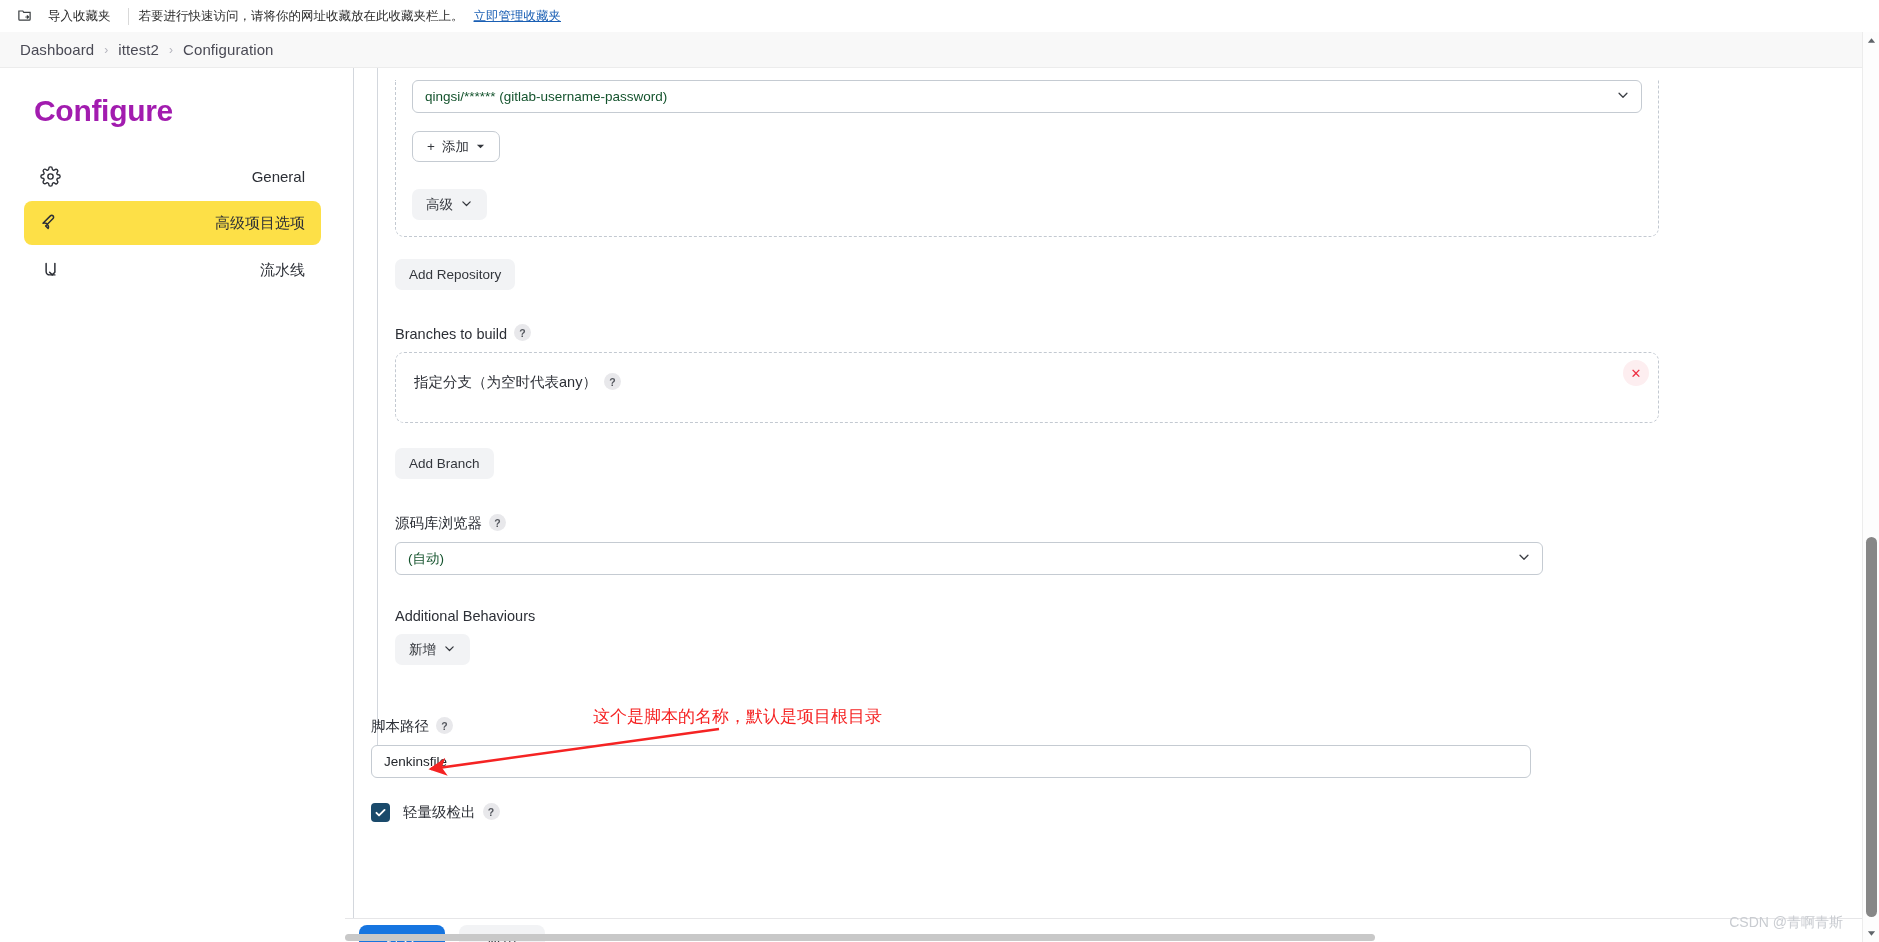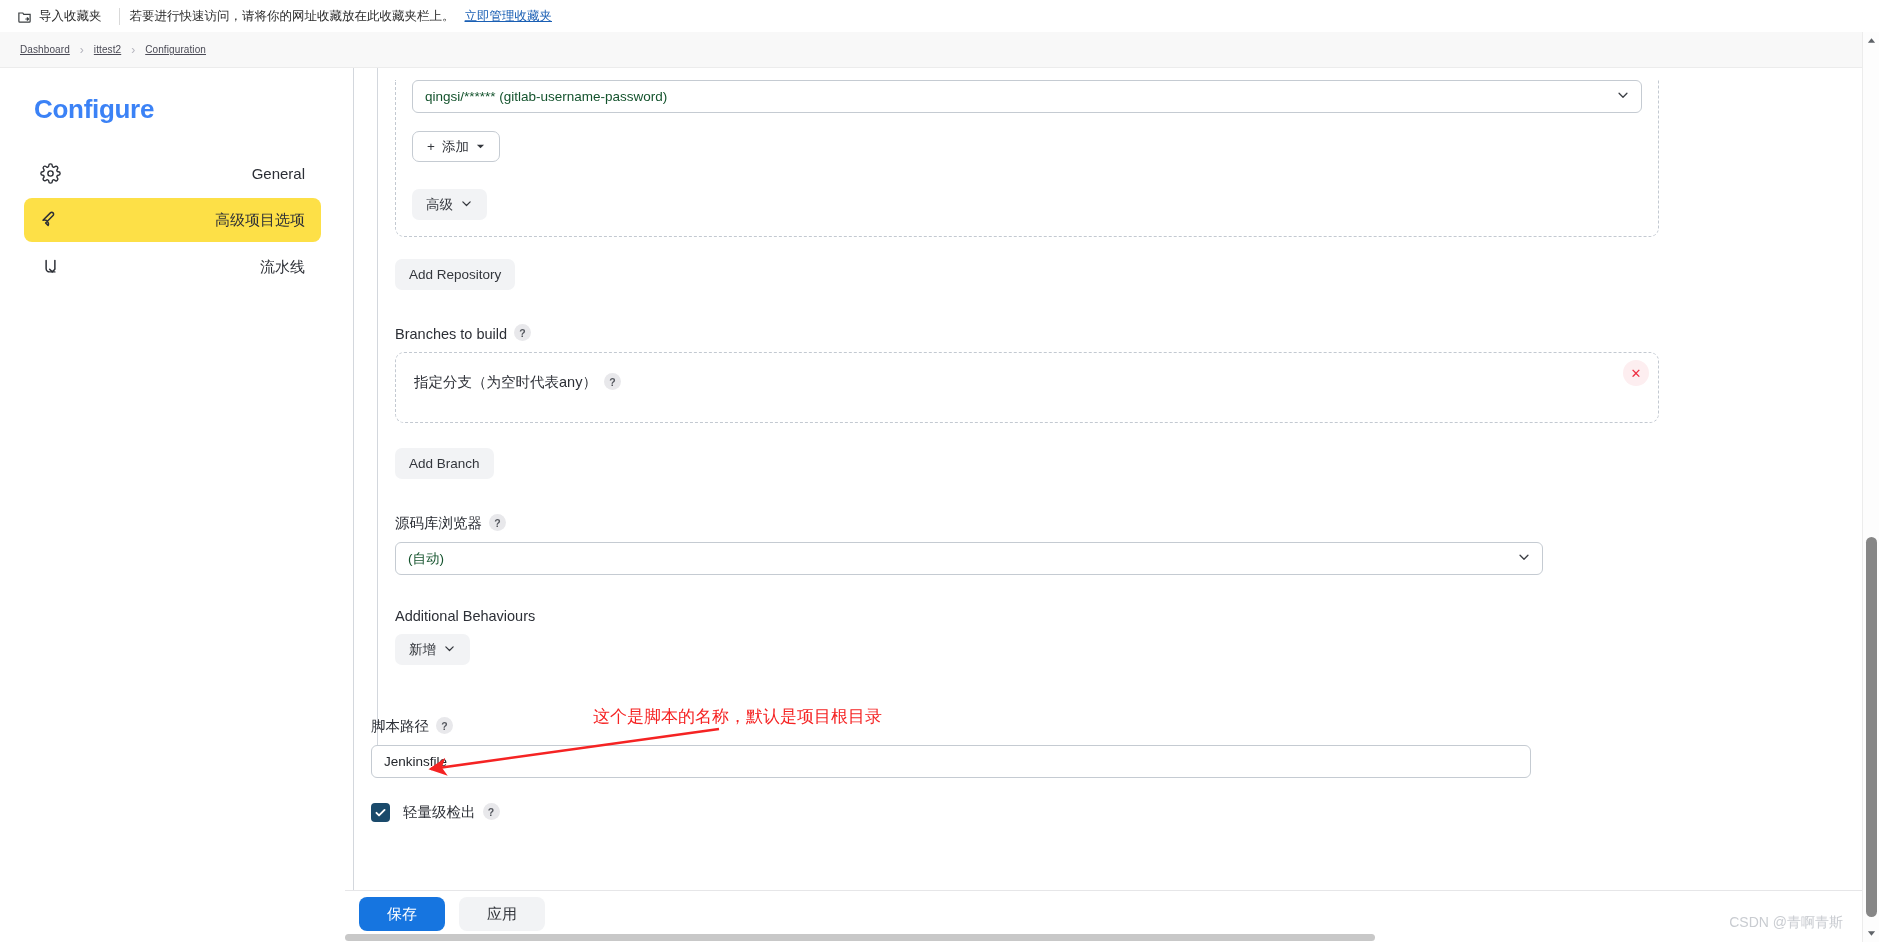--- a/index.html
+++ b/index.html
@@ -19,22 +19,22 @@
     background: #ffffff;
     display: flex;
     align-items: center;
     padding: 0 10px;
     font-size: 12.5px;
     color: #202124;
     flex-shrink: 0;
   }
   .bm-item {
     display: flex;
-    align-items: flex-end;
-    gap: 7px;
+    align-items: flex-start;
+    gap: 16px;
     padding: 3px 7px;
     border-radius: 4px;
     white-space: nowrap;
   }
   .bm-icon svg { display: block; }
   .bm-sep {
     width: 1px; height: 17px;
     background: #d9d9d9;
     margin: 0 10px;
   }
@@ -62,25 +62,24 @@
   #breadcrumb-bar {
     height: 36px;
     background: #f8f8f8;
     border-bottom: 1px solid #ececec;
     display: flex;
     align-items: center;
     padding-left: 20px;
     flex-shrink: 0;
   }
   .crumb {
-    font-size: 10px;
+    font-size: 15px;
     color: #4a4a55;
     cursor: pointer;
     letter-spacing: .1px;
-    text-decoration: underline;
   }
   .crumb:last-of-type { color: #4a4a55; }
   .crumb-sep {
     color: #b4b4bd;
     font-size: 12px;
     margin: 0 10px;
     user-select: none;
   }
 
   
@@ -92,23 +91,23 @@
   }
 
   
   #sidebar {
     width: 345px;
     flex-shrink: 0;
     padding: 26px 24px 0 24px;
     background: #fff;
   }
   #configure-title {
-    font-size: 26px;
+    font-size: 30px;
     font-weight: 700;
-    color: #3b82f6;
+    color: #a21caf;
     letter-spacing: -.3px;
     margin: 0 0 26px 10px;
   }
   .side-item {
     display: flex;
     align-items: center;
     gap: 15px;
     height: 44px;
     padding: 0 16px;
     border-radius: 8px;
@@ -332,21 +331,21 @@
     display: flex;
     align-items: center;
   }
 
   
   #footer-bar {
     position: absolute;
     left: 345px;
     right: 17px;
     bottom: 0;
-    height: 52px;
+    height: 24px;
     background: #fff;
     border-top: 1px solid #e6e6e8;
     display: flex;
     align-items: flex-start;
     padding: 6px 0 0 0;
     z-index: 5;
   }
   #footer-inner { display: flex; gap: 14px; padding-left: 0px; }
   .primary-btn {
     height: 34px;

